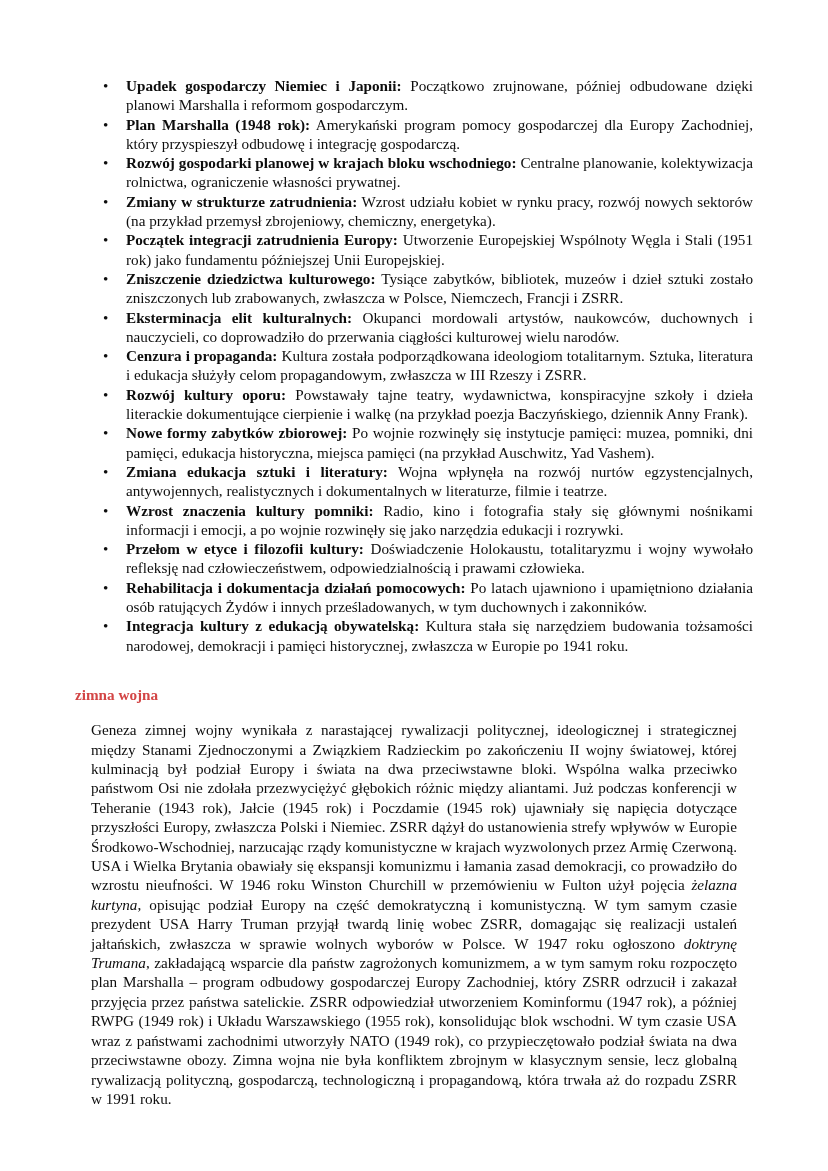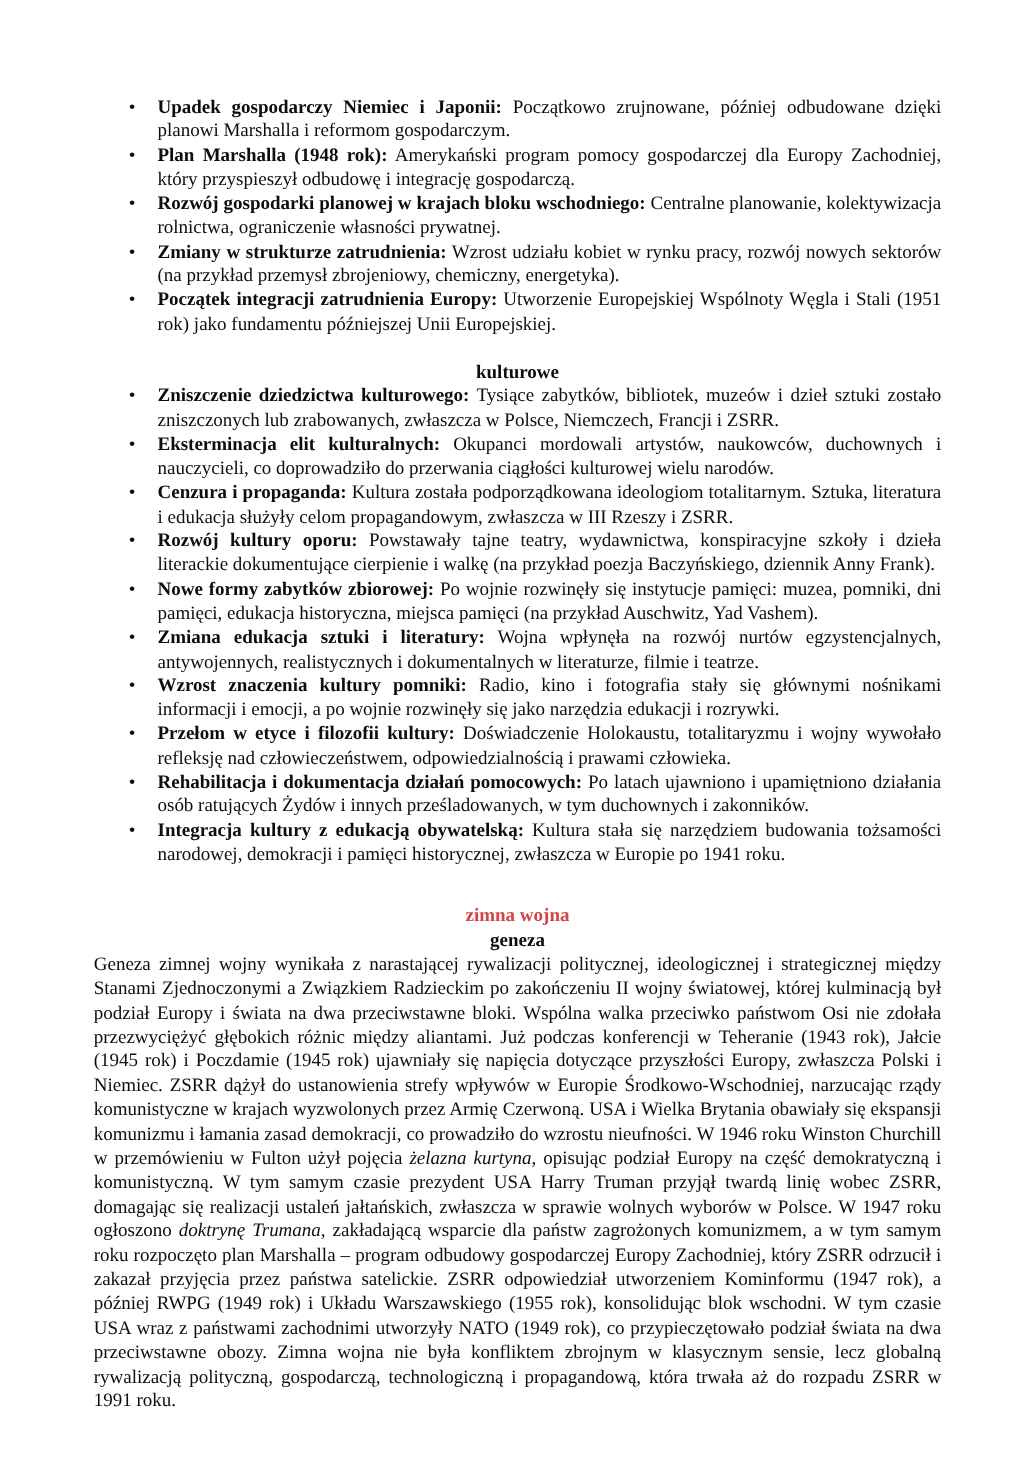--- a/index.html
+++ b/index.html
@@ -67,29 +67,28 @@
     text-align: center;
     font-weight: bold;
     font-size: 15.2px;
     line-height: 19.3px;
     color: #0d0d0d;
   }
   .section-gap-top {
     margin-top: 19px;
   }
   .heading-red {
-    text-align: center;
     font-weight: bold;
     font-size: 15.2px;
     line-height: 19.3px;
   }
 
   
   .body-para {
-    margin: 0;
+    margin: 16px;
     font-size: 15.2px;
     line-height: 19.4px;
     text-align: justify;
     text-justify: inter-word;
     color: #0d0d0d;
   }
   .body-para .it {
     font-style: italic;
   }
   .block-gap-lg { height: 30px; }
@@ -111,21 +110,20 @@
         <span class="bullet-marker">•</span><span class="li-term">Rozwój gospodarki planowej w krajach bloku wschodniego:</span><span class="li-desc"> Centralne planowanie, kolektywizacja rolnictwa, ograniczenie własności prywatnej.</span>
       </li>
       <li>
         <span class="bullet-marker">•</span><span class="li-term">Zmiany w strukturze zatrudnienia:</span><span class="li-desc"> Wzrost udziału kobiet w rynku pracy, rozwój nowych sektorów (na przykład przemysł zbrojeniowy, chemiczny, energetyka).</span>
       </li>
       <li>
         <span class="bullet-marker">•</span><span class="li-term">Początek integracji zatrudnienia Europy:</span><span class="li-desc"> Utworzenie Europejskiej Wspólnoty Węgla i Stali (1951 rok) jako fundamentu późniejszej Unii Europejskiej.</span>
       </li>
     </ul>
 
-    <div class="subheading section-gap-top">kulturowe</div>
 
     <ul class="bullets">
       <li>
         <span class="bullet-marker">•</span><span class="li-term">Zniszczenie dziedzictwa kulturowego:</span><span class="li-desc"> Tysiące zabytków, bibliotek, muzeów i dzieł sztuki zostało zniszczonych lub zrabowanych, zwłaszcza w Polsce, Niemczech, Francji i ZSRR.</span>
       </li>
       <li>
         <span class="bullet-marker">•</span><span class="li-term">Eksterminacja elit kulturalnych:</span><span class="li-desc"> Okupanci mordowali artystów, naukowców, duchownych i nauczycieli, co doprowadziło do przerwania ciągłości kulturowej wielu narodów.</span>
       </li>
       <li>
         <span class="bullet-marker">•</span><span class="li-term">Cenzura i propaganda:</span><span class="li-desc"> Kultura została podporządkowana ideologiom totalitarnym. Sztuka, literatura i edukacja służyły celom propagandowym, zwłaszcza w III Rzeszy i ZSRR.</span>
@@ -148,17 +146,16 @@
       <li>
         <span class="bullet-marker">•</span><span class="li-term">Rehabilitacja i dokumentacja działań pomocowych:</span><span class="li-desc"> Po latach ujawniono i upamiętniono działania osób ratujących Żydów i innych prześladowanych, w tym duchownych i zakonników.</span>
       </li>
       <li>
         <span class="bullet-marker">•</span><span class="li-term">Integracja kultury z edukacją obywatelską:</span><span class="li-desc"> Kultura stała się narzędziem budowania tożsamości narodowej, demokracji i pamięci historycznej, zwłaszcza w Europie po 1941 roku.</span>
       </li>
     </ul>
 
     <div class="block-gap-lg"></div>
     <div class="heading-red" style="color: rgb(211, 69, 69);">zimna wojna</div>
-    <div class="subheading">geneza</div>
     <p class="body-para"><span>Geneza zimnej wojny wynikała z narastającej rywalizacji politycznej, ideologicznej i strategicznej między Stanami Zjednoczonymi a Związkiem Radzieckim po zakończeniu II wojny światowej, której kulminacją był podział Europy i świata na dwa przeciwstawne bloki. Wspólna walka przeciwko państwom Osi nie zdołała przezwyciężyć głębokich różnic między aliantami. Już podczas konferencji w Teheranie (1943 rok), Jałcie (1945 rok) i Poczdamie (1945 rok) ujawniały się napięcia dotyczące przyszłości Europy, zwłaszcza Polski i Niemiec. ZSRR dążył do ustanowienia strefy wpływów w Europie Środkowo-Wschodniej, narzucając rządy komunistyczne w krajach wyzwolonych przez Armię Czerwoną. USA i Wielka Brytania obawiały się ekspansji komunizmu i łamania zasad demokracji, co prowadziło do wzrostu nieufności. W 1946 roku Winston Churchill w przemówieniu w Fulton użył pojęcia </span><span class="it">żelazna kurtyna</span><span>, opisując podział Europy na część demokratyczną i komunistyczną. W tym samym czasie prezydent USA Harry Truman przyjął twardą linię wobec ZSRR, domagając się realizacji ustaleń jałtańskich, zwłaszcza w sprawie wolnych wyborów w Polsce. W 1947 roku ogłoszono </span><span class="it">doktrynę Trumana</span><span>, zakładającą wsparcie dla państw zagrożonych komunizmem, a w tym samym roku rozpoczęto plan Marshalla – program odbudowy gospodarczej Europy Zachodniej, który ZSRR odrzucił i zakazał przyjęcia przez państwa satelickie. ZSRR odpowiedział utworzeniem Kominformu (1947 rok), a później RWPG (1949 rok) i Układu Warszawskiego (1955 rok), konsolidując blok wschodni. W tym czasie USA wraz z państwami zachodnimi utworzyły NATO (1949 rok), co przypieczętowało podział świata na dwa przeciwstawne obozy. Zimna wojna nie była konfliktem zbrojnym w klasycznym sensie, lecz globalną rywalizacją polityczną, gospodarczą, technologiczną i propagandową, która trwała aż do rozpadu ZSRR w 1991 roku.</span></p>
 
   </div>
 </div>
 
 </body></html>

